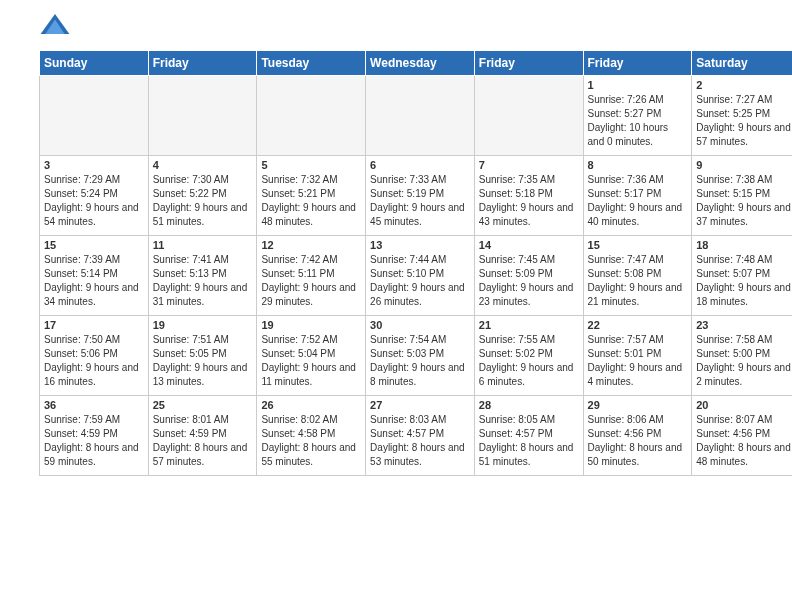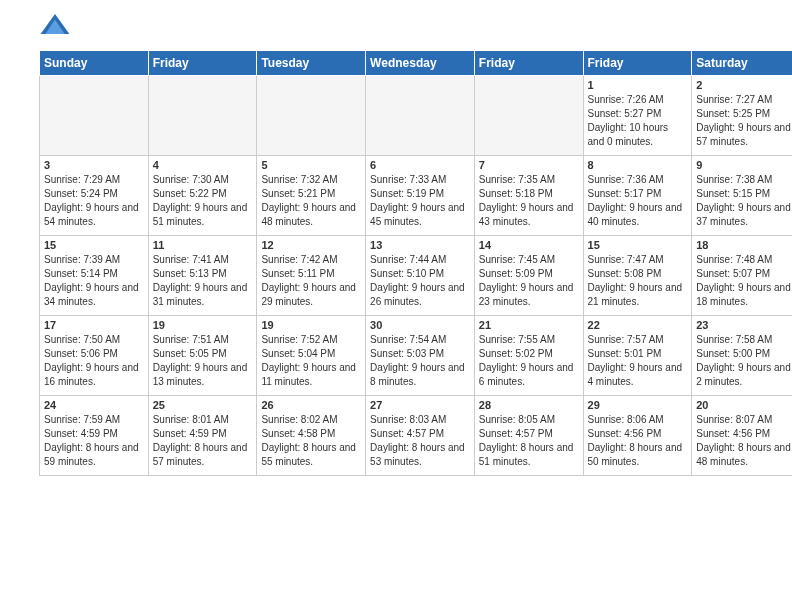--- a/index.html
+++ b/index.html
@@ -226,21 +226,21 @@
             <span class="day-num">22</span>
             <div class="day-info">Sunrise: 7:57 AM<br>Sunset: 5:01 PM<br>Daylight: 9 hours and 4 minutes.</div>
           </td>
           <td>
             <span class="day-num">23</span>
             <div class="day-info">Sunrise: 7:58 AM<br>Sunset: 5:00 PM<br>Daylight: 9 hours and 2 minutes.</div>
           </td>
         </tr>
         <tr>
           <td>
-            <span class="day-num">24</span>
+            <span class="day-num">36</span>
             <div class="day-info">Sunrise: 7:59 AM<br>Sunset: 4:59 PM<br>Daylight: 8 hours and 59 minutes.</div>
           </td>
           <td>
             <span class="day-num">25</span>
             <div class="day-info">Sunrise: 8:01 AM<br>Sunset: 4:59 PM<br>Daylight: 8 hours and 57 minutes.</div>
           </td>
           <td>
             <span class="day-num">26</span>
             <div class="day-info">Sunrise: 8:02 AM<br>Sunset: 4:58 PM<br>Daylight: 8 hours and 55 minutes.</div>
           </td>

